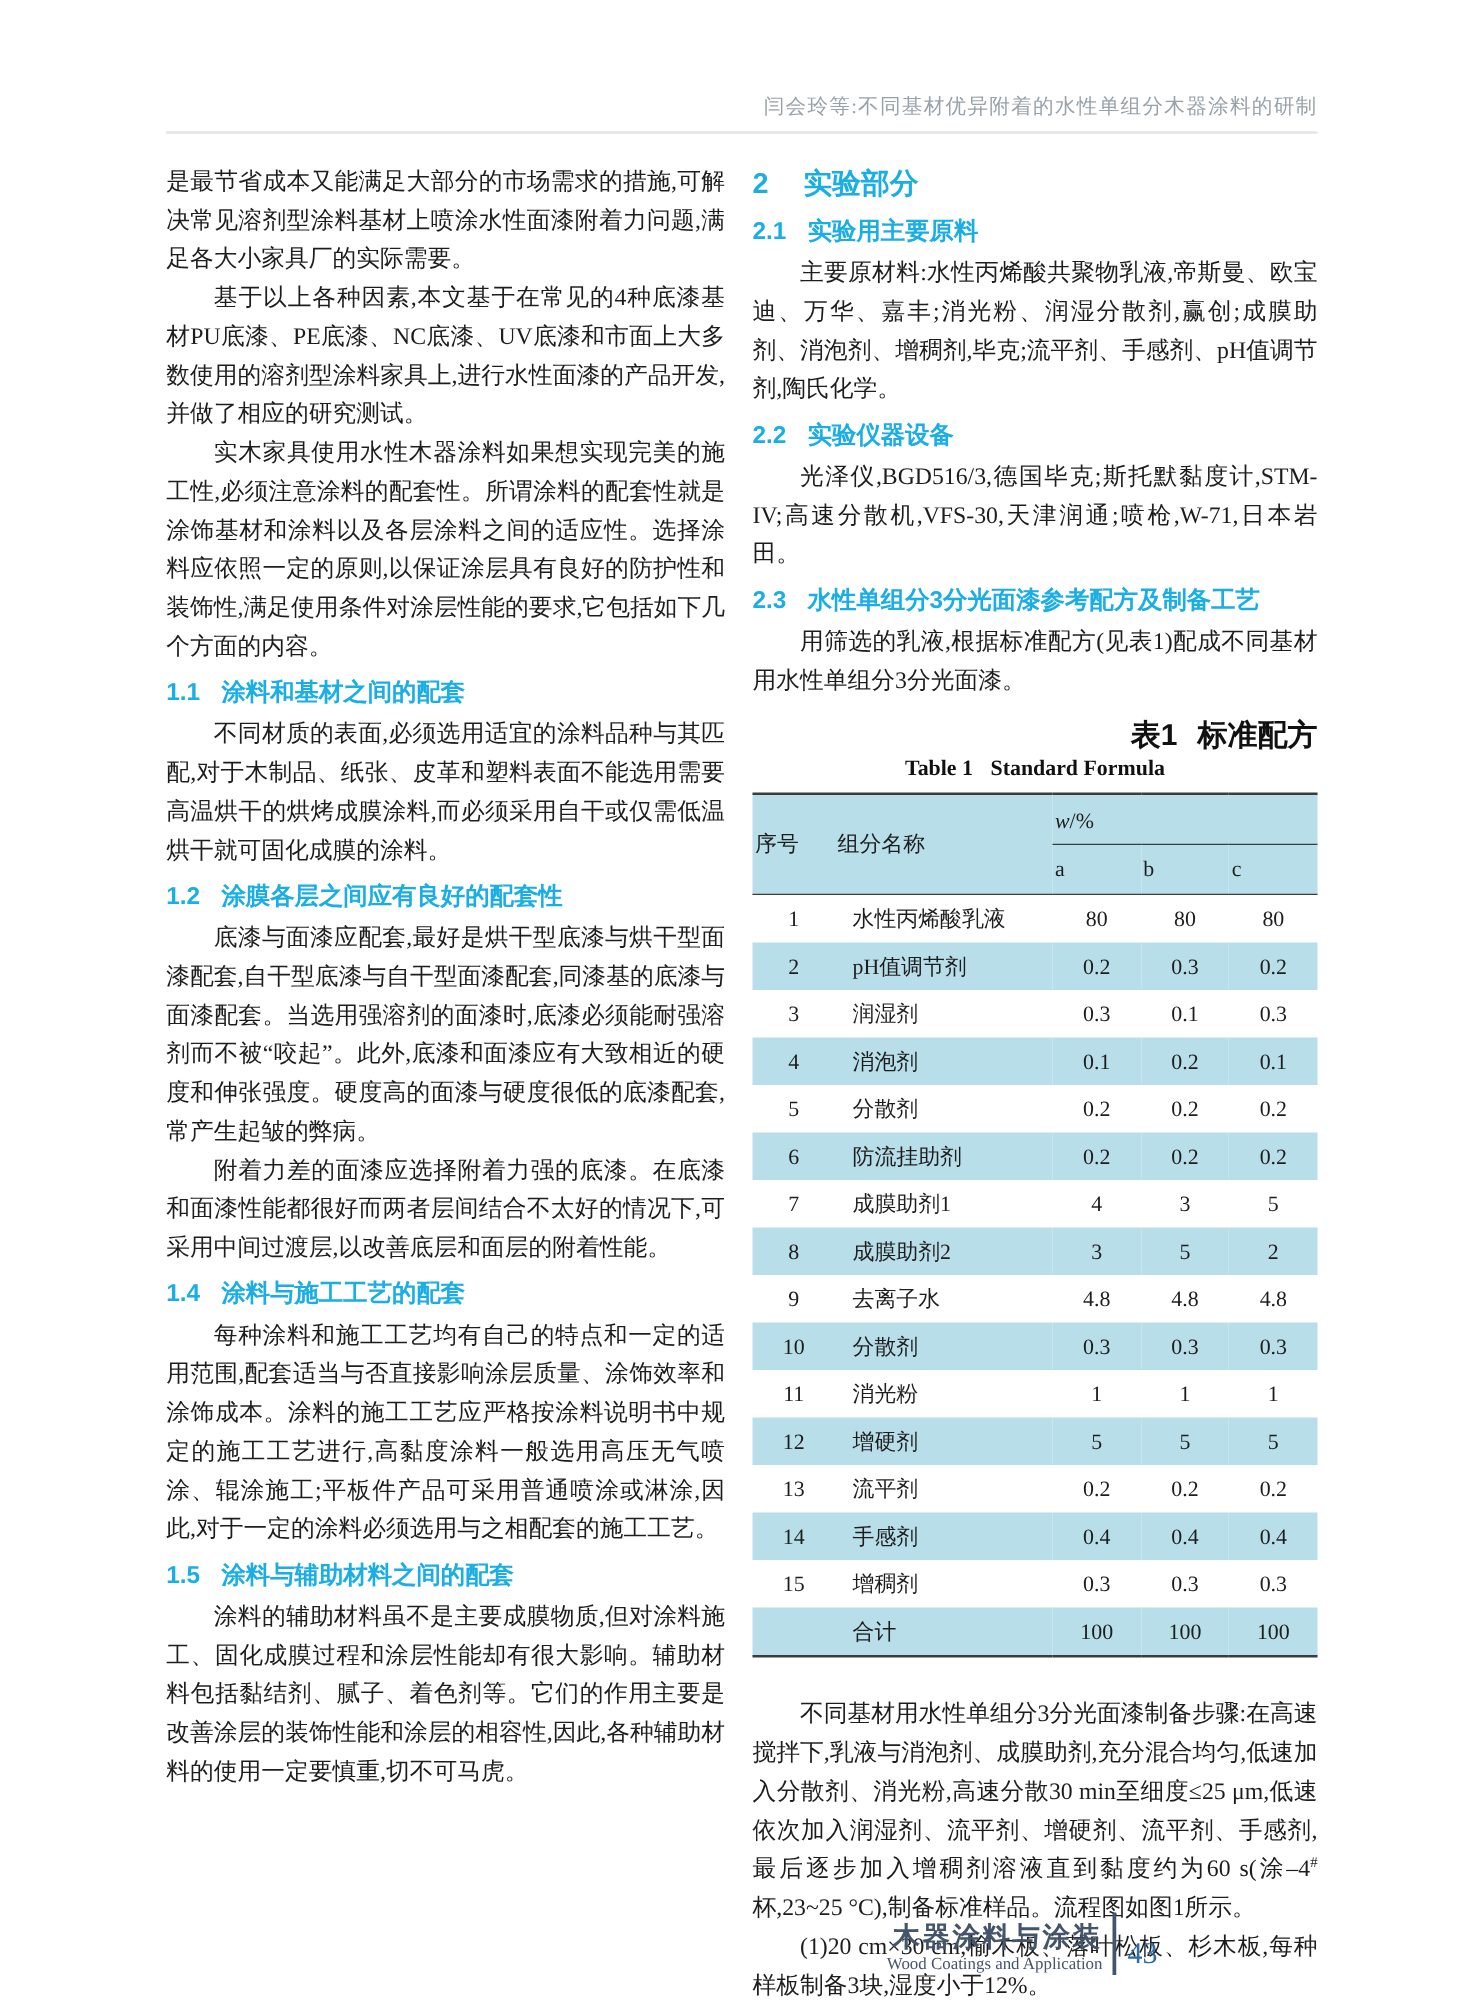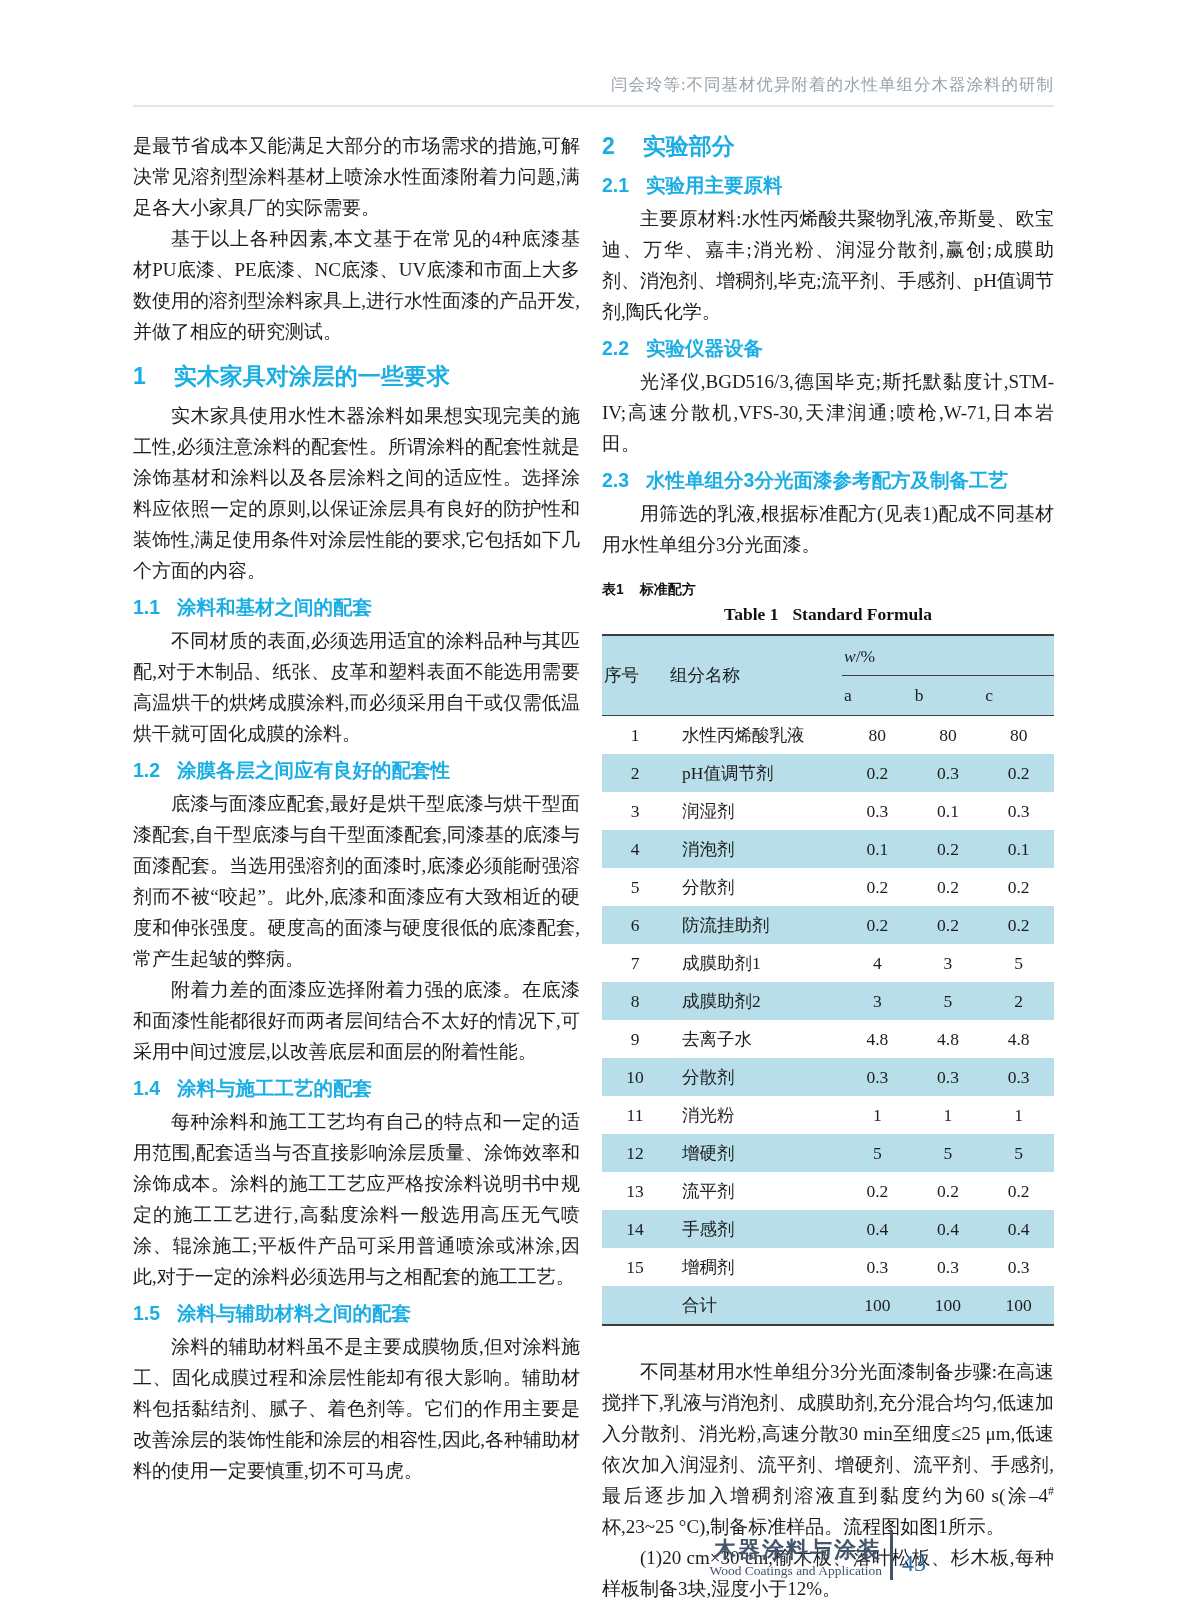--- a/index.html
+++ b/index.html
@@ -40,21 +40,21 @@
   h2.sub{
     font-family:"Liberation Sans","DejaVu Sans",sans-serif;
     font-weight:bold;font-size:19.5px;line-height:30px;
     margin:6px 0 3px;color:#1AAEE4;
   }
   h2.sub .num{margin-right:17px;}
   sup.sharp{font-size:0.62em;vertical-align:super;line-height:0;}
   
   .tablewrap{margin-top:16px;}
   .caption-cn{
-    text-align:left;font-weight:bold;font-size:14px;line-height:26px;
+    text-align:right;font-weight:bold;font-size:24px;line-height:26px;
     font-family:"Liberation Sans","DejaVu Sans",sans-serif;color:#111;
   }
   .caption-cn .cap-t{margin-left:16px;}
   .caption-en{
     text-align:center;font-weight:bold;font-size:17.5px;line-height:25px;
     font-family:"Liberation Serif","DejaVu Serif",serif;color:#111;
   }
   .caption-en .cap-t{margin-left:14px;}
   table.t1{
     width:100%;border-collapse:collapse;margin-top:7px;
@@ -99,23 +99,20 @@
   <div class="running-head">
     <span>闫会玲等:不同基材优异附着的水性单组分木器涂料的研制</span>
   </div>
 
   <div class="content">
 
     <div class="col col-left">
       <p class="noindent">是最节省成本又能满足大部分的市场需求的措施,可解决常见溶剂型涂料基材上喷涂水性面漆附着力问题,满足各大小家具厂的实际需要。</p>
       <p>基于以上各种因素,本文基于在常见的4种底漆基材PU底漆、PE底漆、NC底漆、UV底漆和市面上大多数使用的溶剂型涂料家具上,进行水性面漆的产品开发,并做了相应的研究测试。</p>
 
-      <h1 class="sec">
-        <span class="num">1</span><span>实木家具对涂层的一些要求</span>
-      </h1>
       <p>实木家具使用水性木器涂料如果想实现完美的施工性,必须注意涂料的配套性。所谓涂料的配套性就是涂饰基材和涂料以及各层涂料之间的适应性。选择涂料应依照一定的原则,以保证涂层具有良好的防护性和装饰性,满足使用条件对涂层性能的要求,它包括如下几个方面的内容。</p>
 
       <h2 class="sub">
         <span class="num">1.1</span><span>涂料和基材之间的配套</span>
       </h2>
       <p>不同材质的表面,必须选用适宜的涂料品种与其匹配,对于木制品、纸张、皮革和塑料表面不能选用需要高温烘干的烘烤成膜涂料,而必须采用自干或仅需低温烘干就可固化成膜的涂料。</p>
 
       <h2 class="sub">
         <span class="num">1.2</span><span>涂膜各层之间应有良好的配套性</span>
       </h2>

